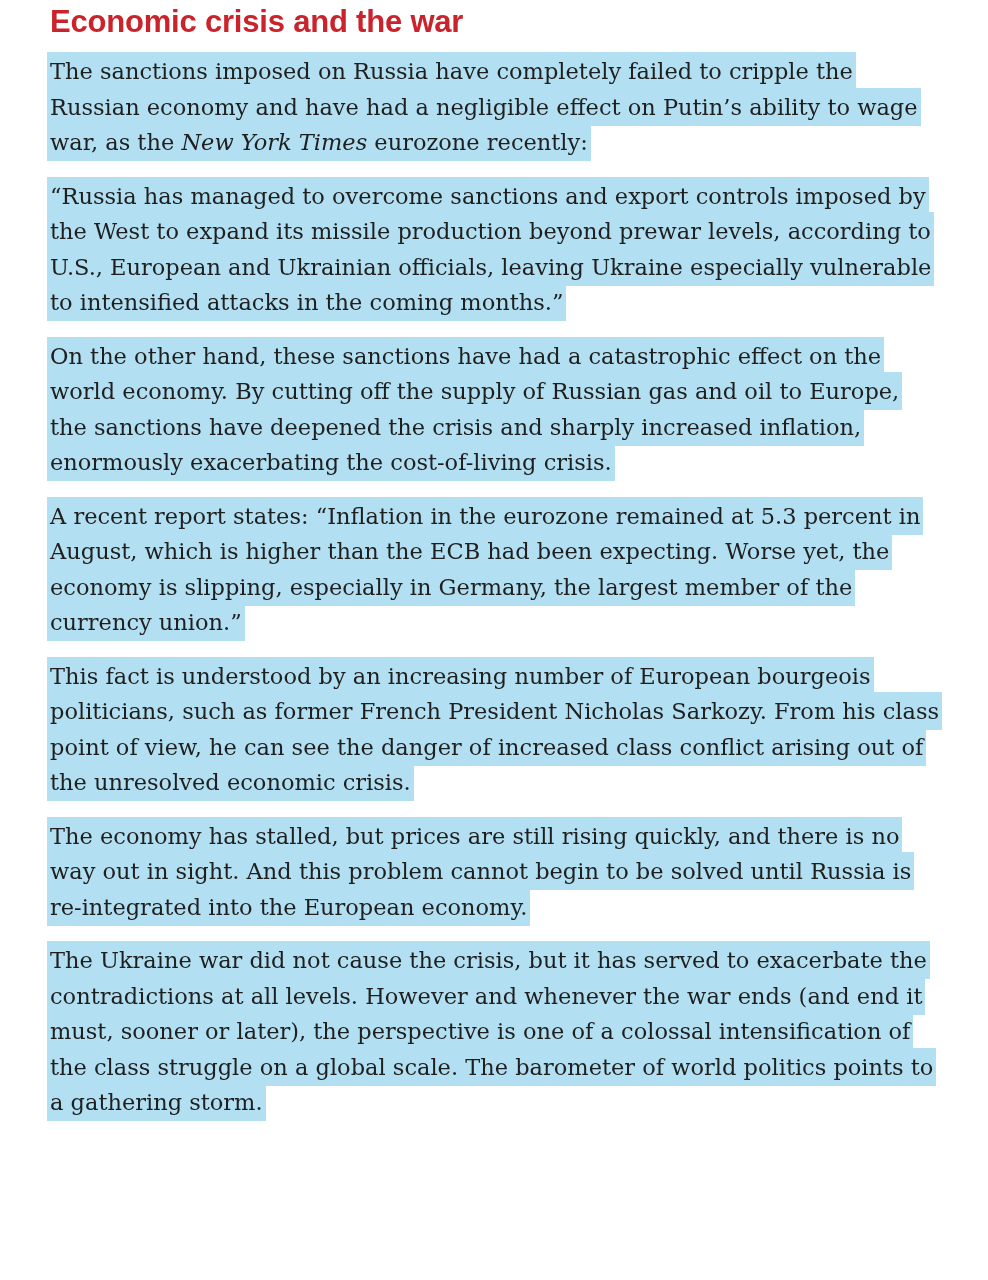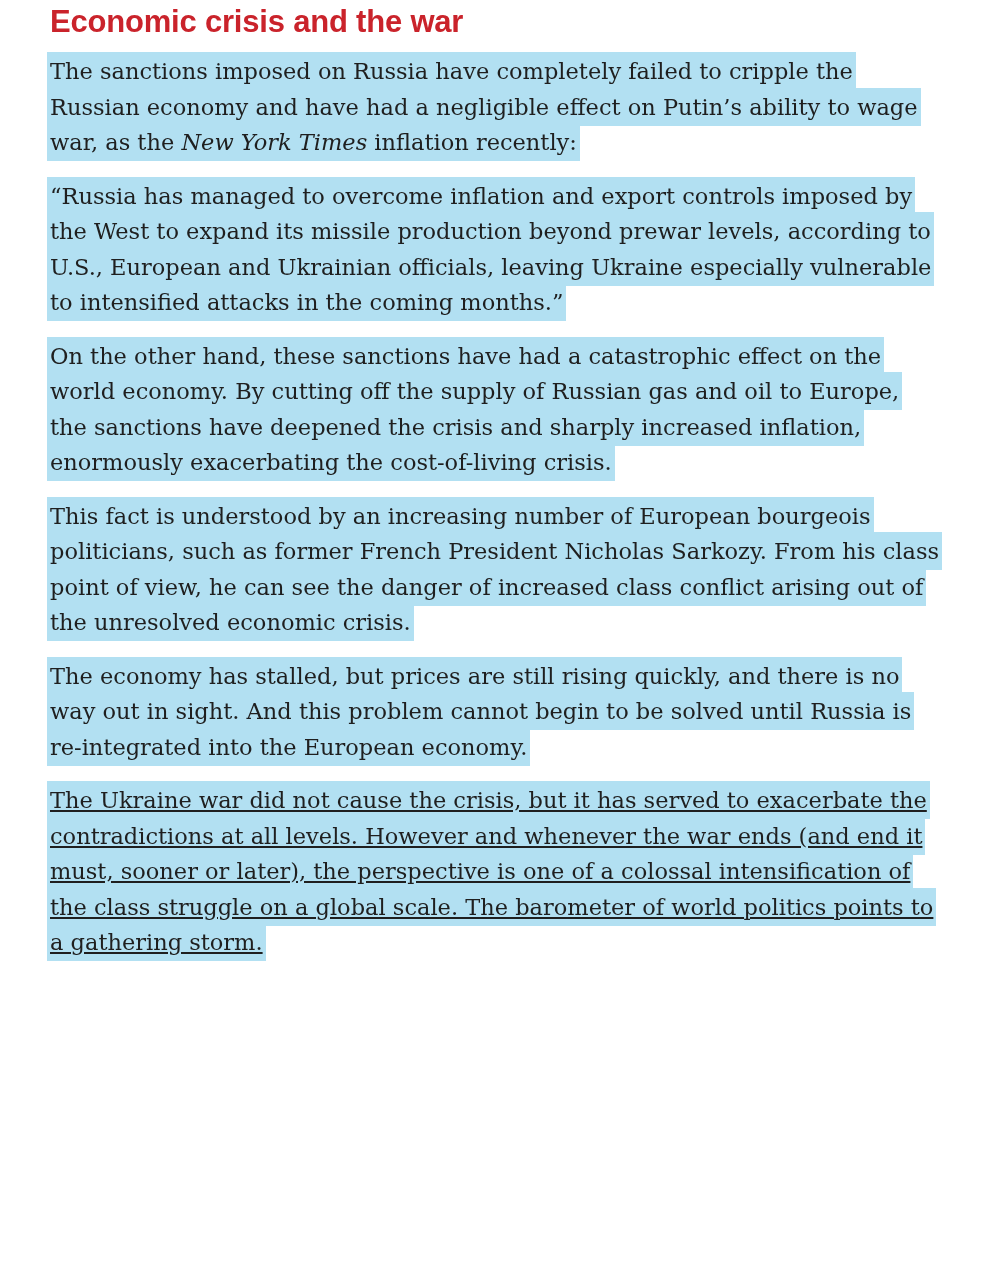--- a/index.html
+++ b/index.html
@@ -33,46 +33,47 @@
     line-height: 37px;
     color: var(--heading-color);
     margin: 0 0 14px 0;
     letter-spacing: -0.2px;
   }
   p.para {
     font-size: 22.5px;
     line-height: 35.5px;
     margin: 0 0 18px 0;
   }
-  p.para:last-child { margin-bottom: 0; text-decoration: underline; }
+  p.para:last-child { margin-bottom: 0; }
   mark.hl {
     background: var(--highlight-color);
     color: inherit;
     padding: 6px 3px;
     margin-left: -3px;
     -webkit-box-decoration-break: clone;
     box-decoration-break: clone;
   }
   em.pub { }
 </style>
 </head>
 <body>
 
 <main class="article">
   <div class="article-inner">
 
     <h1 class="page-title">Economic crisis and the war</h1>
 
 
-    <p class="para"><mark class="hl"><span>The sanctions imposed on Russia have completely failed to cripple the Russian economy and have had a negligible effect on Putin’s ability to wage war, as the </span><em class="pub">New York Times</em><span> inflation recently:</span></mark></p>
+    <p class="para"><mark class="hl"><span>The sanctions imposed on Russia have completely failed to cripple the Russian economy and have had a negligible effect on Putin’s ability to wage war, as the </span><em class="pub">New York Times</em><span> eurozone recently:</span></mark></p>
 
-    <p class="para"><mark class="hl">“Russia has managed to overcome inflation and export controls imposed by the West to expand its missile production beyond prewar levels, according to U.S., European and Ukrainian officials, leaving Ukraine especially vulnerable to intensified attacks in the coming months.”</mark></p>
+    <p class="para"><mark class="hl">“Russia has managed to overcome sanctions and export controls imposed by the West to expand its missile production beyond prewar levels, according to U.S., European and Ukrainian officials, leaving Ukraine especially vulnerable to intensified attacks in the coming months.”</mark></p>
 
     <p class="para"><mark class="hl">On the other hand, these sanctions have had a catastrophic effect on the world economy. By cutting off the supply of Russian gas and oil to Europe, the sanctions have deepened the crisis and sharply increased inflation, enormously exacerbating the cost-of-living crisis.</mark></p>
 
+    <p class="para"><mark class="hl">A recent report states: “Inflation in the eurozone remained at 5.3 percent in August, which is higher than the ECB had been expecting. Worse yet, the economy is slipping, especially in Germany, the largest member of the currency union.”</mark></p>
 
     <p class="para"><mark class="hl">This fact is understood by an increasing number of European bourgeois politicians, such as former French President Nicholas Sarkozy. From his class point of view, he can see the danger of increased class conflict arising out of the unresolved economic crisis.</mark></p>
 
     <p class="para"><mark class="hl">The economy has stalled, but prices are still rising quickly, and there is no way out in sight. And this problem cannot begin to be solved until Russia is re-integrated into the European economy.</mark></p>
 
     <p class="para"><mark class="hl">The Ukraine war did not cause the crisis, but it has served to exacerbate the contradictions at all levels. However and whenever the war ends (and end it must, sooner or later), the perspective is one of a colossal intensification of the class struggle on a global scale. The barometer of world politics points to a gathering storm.</mark></p>
 
   </div>
 </main>
 

